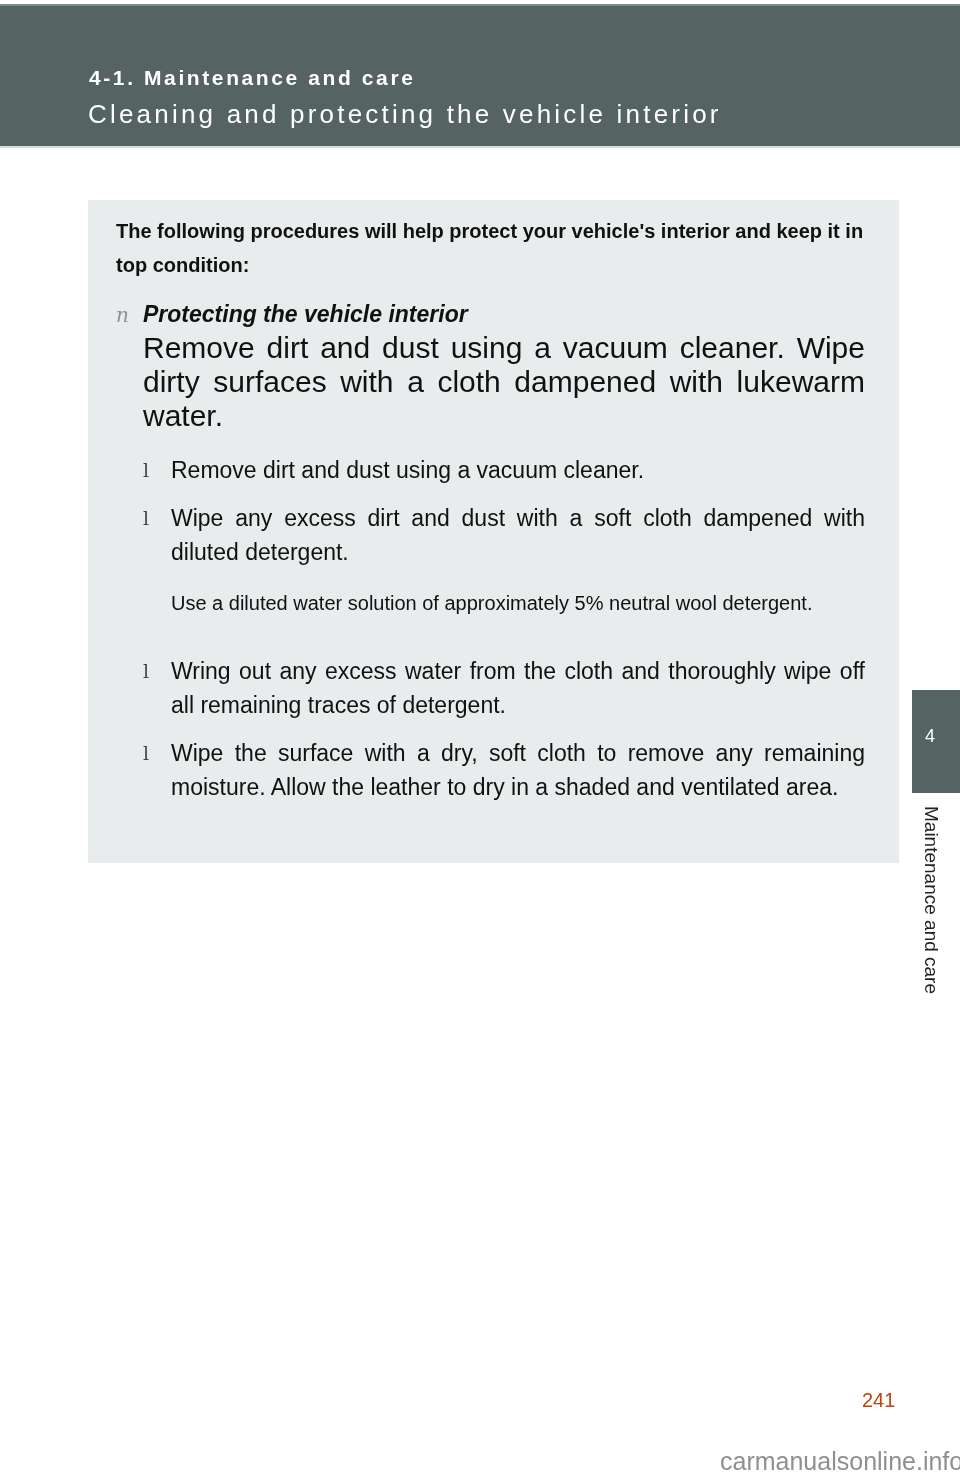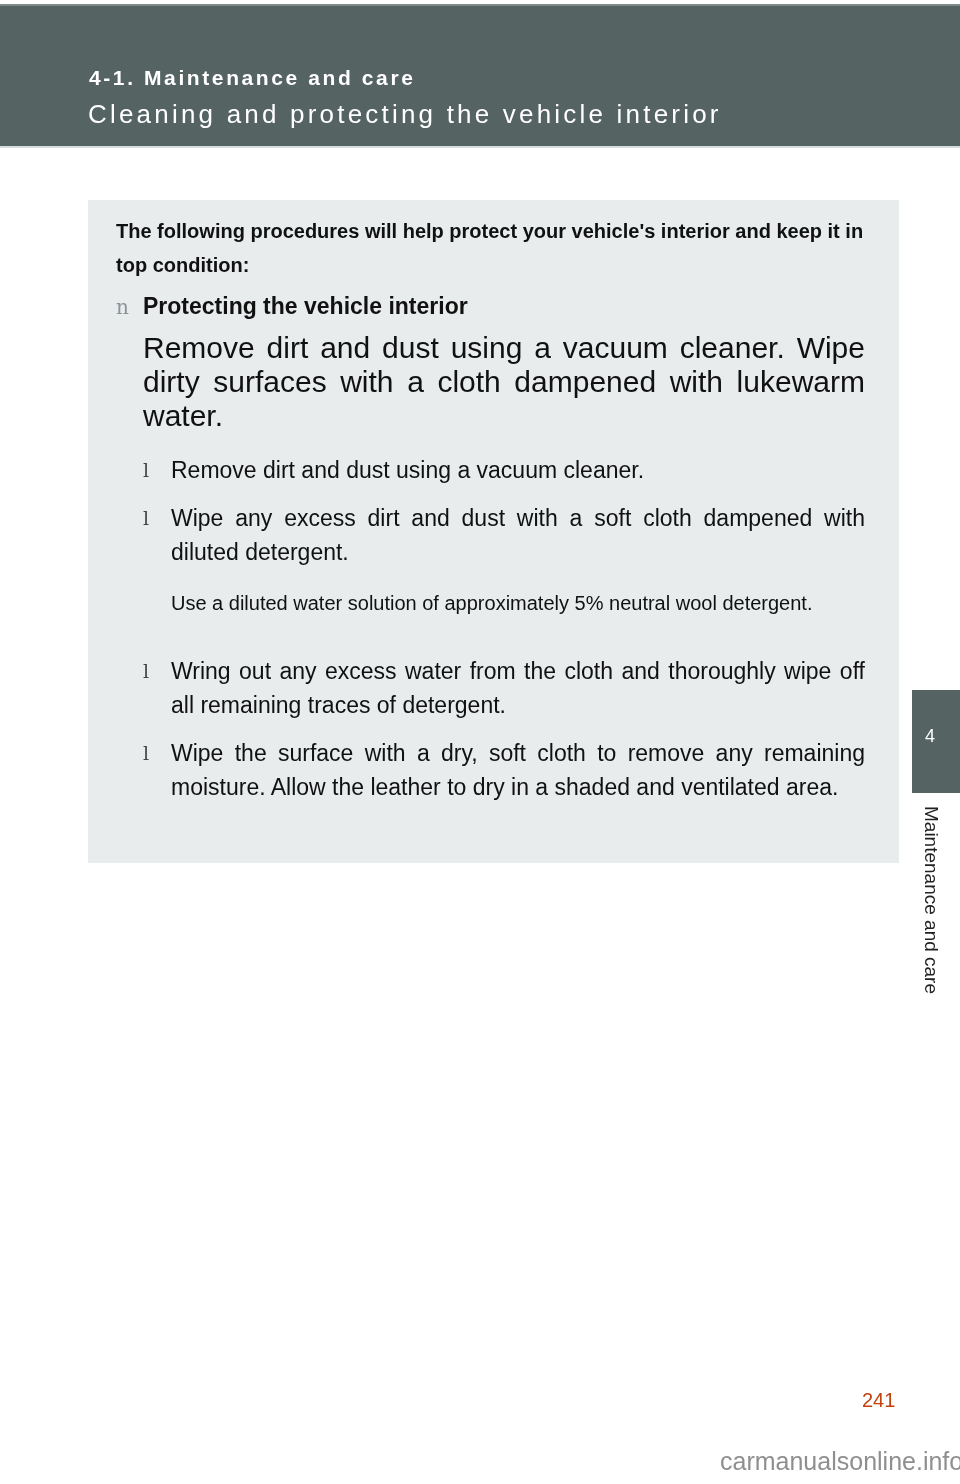--- a/index.html
+++ b/index.html
@@ -158,21 +158,21 @@
 <body>
 
 <div class="header">
   <div class="section-label">4-1. Maintenance and care</div>
   <div class="page-title">Cleaning and protecting the vehicle interior</div>
 </div>
 
 <div class="content-box">
   <div class="intro">The following procedures will help protect your vehicle's interior and keep it in top condition:</div>
 
-  <div class="sec-head" style="top:93px;">
+  <div class="sec-head" style="top:101px;font-style:italic;">
     <span class="bullet-n">n</span><span>Protecting the vehicle interior</span>
   </div>
   <div class="para" style="left:55px; top:131px; width:722px;">Remove dirt and dust using a vacuum cleaner. Wipe dirty surfaces with a cloth dampened with lukewarm water.</div>
 
 
   <div class="item" style="top:253px;">
     <span class="bullet-l">l</span>
     <span class="text">Remove dirt and dust using a vacuum cleaner.</span>
   </div>
 

